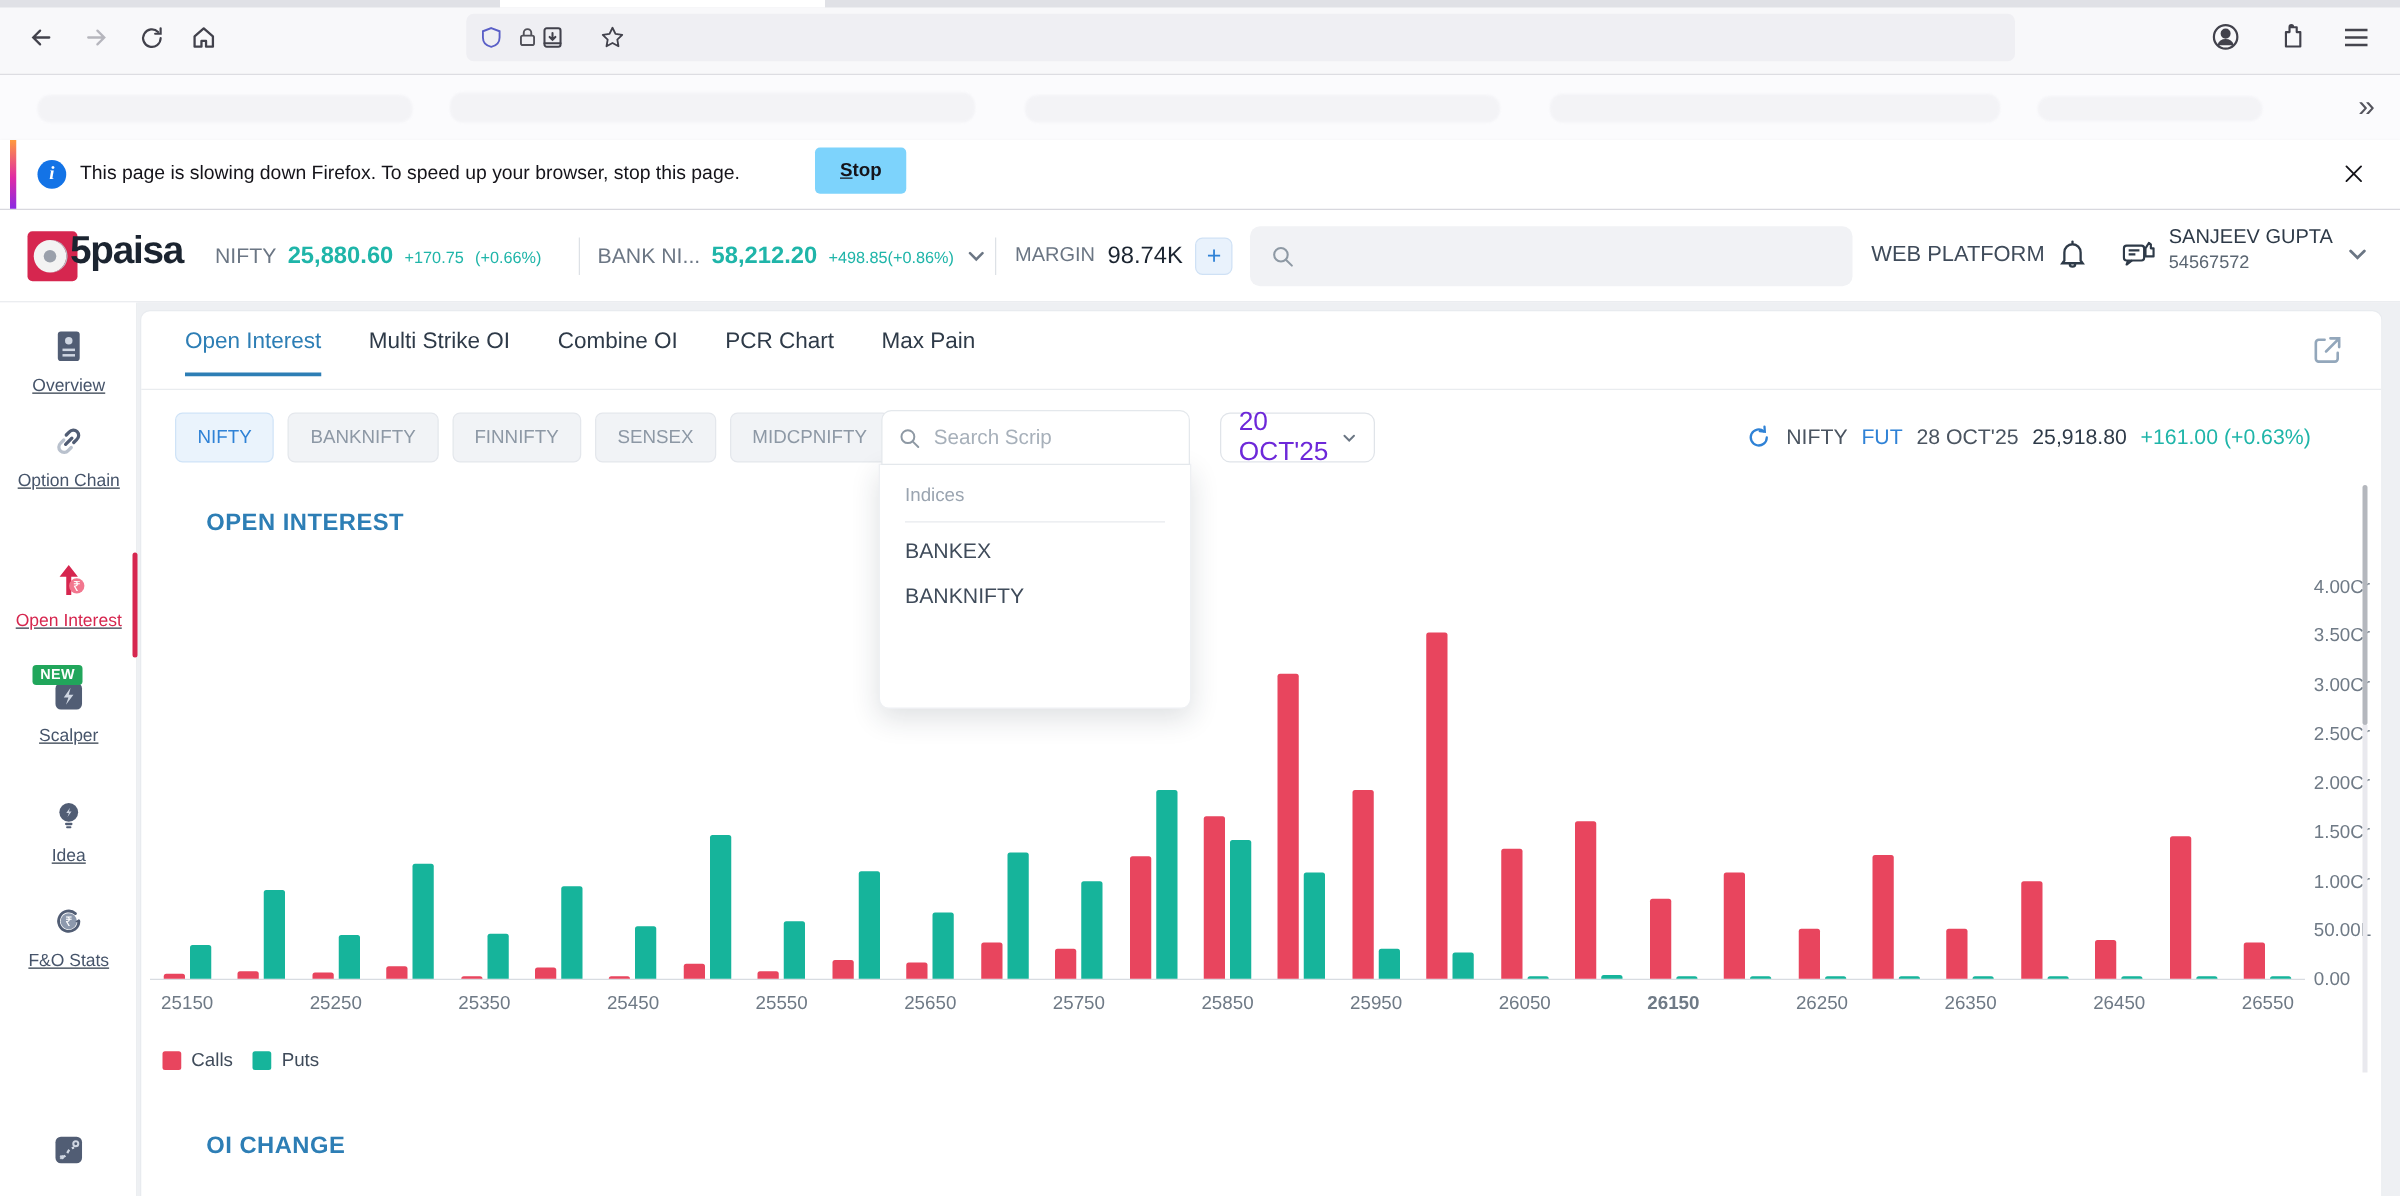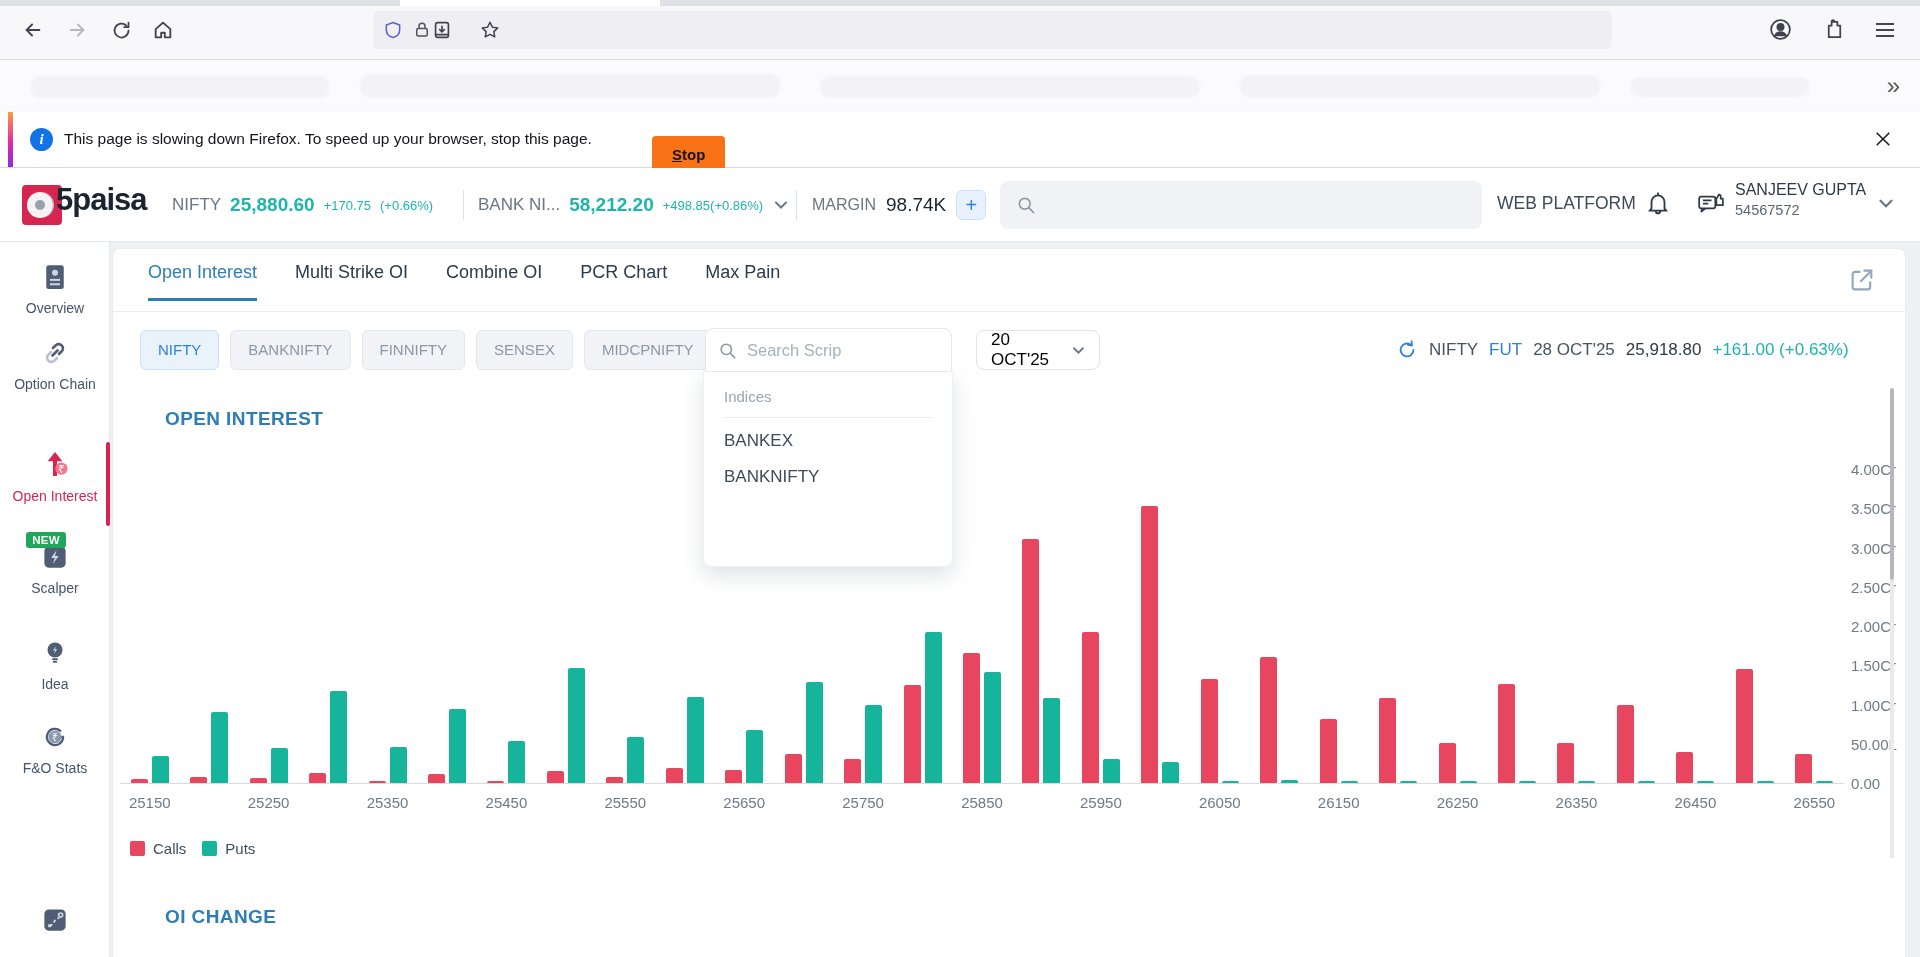--- a/index.html
+++ b/index.html
@@ -27,21 +27,21 @@
   .bm-chevron { position:absolute; right:24px; top:12px; font-size:24px; color:#55555e; letter-spacing:-4px; }
 
   .notifbar { position:absolute; left:0; top:112px; width:1920px; height:56px; background:#ffffff;
               border-bottom:1px solid #d8d8de; box-shadow:0 1px 3px rgba(0,0,0,.06); }
   .notif-stripe { position:absolute; left:8px; top:0; width:5px; height:55px;
                   background:linear-gradient(180deg,#ff9a3d 0%,#e02aa6 55%,#8a2be2 100%); }
   .info-ic { position:absolute; left:30px; top:16px; width:23px; height:23px; border-radius:50%;
              background:#1373e6; color:#fff; font-size:15px; font-weight:bold; font-style:italic;
              display:flex; align-items:center; justify-content:center; font-family:"Liberation Serif",serif; }
   .notif-text { position:absolute; left:64px; top:18px; font-size:15.5px; color:#15141a; }
-  .stop-btn { position:absolute; left:652px; top:24px; height:37px; padding:0 20px; background:#f97316;
+  .stop-btn { position:absolute; left:652px; top:6px; height:37px; padding:0 20px; background:#7dd3fc;
               border:none; border-radius:4px; font-size:15px; font-weight:bold; color:#15141a; cursor:pointer;
               font-family:"Liberation Sans", sans-serif; }
   .stop-btn span { display:block; }
   .stop-btn span::first-letter { text-decoration:underline; }
   .notif-close { position:absolute; right:24px; top:14px; width:26px; height:26px; cursor:pointer;
                  display:flex; align-items:center; justify-content:center; }
 
   
   .appheader { position:absolute; left:0; top:168px; width:1920px; height:74px; background:#fff;
                border-bottom:1px solid #e5e8ec; }
@@ -67,21 +67,21 @@
   .hd-ic { position:absolute; top:22px; width:28px; height:28px; cursor:pointer; }
   .user-grp { position:absolute; left:1735px; top:13px; cursor:pointer; }
   .user-name { font-size:16px; color:#2e3a48; }
   .user-id { font-size:14.5px; color:#5b6672; margin-top:3px; }
 
   
   .page-bg { position:absolute; left:0; top:242px; width:1920px; height:715px; background:#eef0f3; }
   .sidebar { position:absolute; left:0; top:242px; width:110px; height:715px; background:#fff;
              border-right:1px solid #e6e9ed; }
   .sb-item { position:absolute; left:0; width:110px; display:flex; flex-direction:column; align-items:center;
-             cursor:pointer; }
+             cursor:pointer;text-decoration:underline; }
   .sb-label { font-size:14px; line-height:19px; color:#46546a; text-align:center; width:86px; margin-top:7px; }
   .sb-item.active .sb-label { color:#d6264f; }
   .sb-item.active::after { content:""; position:absolute; right:0; top:-6px; width:4px; height:110%;
                            min-height:84px; background:#d6264f; border-radius:2px; }
   .new-badge { position:absolute; top:-10px; right:4px; background:#21a65b; color:#fff; font-size:11.5px;
                font-weight:bold; padding:2px 6px; border-radius:3px; letter-spacing:.3px; }
 
   .card { position:absolute; left:112px; top:248px; width:1794px; height:709px; background:#fff;
           border:1px solid #e8ebef; border-bottom:none; border-radius:8px 8px 0 0; }
 
@@ -100,21 +100,21 @@
   .scrip-search { position:absolute; left:705px; top:328px; width:247px; height:44px; background:#fff;
                   border:1px solid #e4e8ec; border-radius:8px 8px 0 0; display:flex; align-items:center;
                   padding:0 12px; gap:10px; z-index:31; }
   .scrip-search input { border:none; outline:none; font-size:16.5px; width:160px; background:transparent;
                         font-family:"Liberation Sans", sans-serif; color:#2e3a48;}
   .scrip-search input::placeholder { color:#a7b0ba; }
 
   .date-select { position:absolute; left:976px; top:330px; width:124px; height:40px; background:#fff;
                  border:1px solid #e0e4e9; border-radius:8px; display:flex; align-items:center;
                  justify-content:space-between; padding:0 14px; cursor:pointer; }
-  .date-select .val { font-size:17px; color:#000000; }
+  .date-select .val { font-size:21px; color:#6d28d9; }
 
   .oi-info { position:absolute; left:1396px; top:330px; height:40px; display:flex; align-items:center; gap:11px; }
   .oi-name { font-size:17px; color:#4a5460; }
   .oi-fut { font-size:17px; color:#2f82d6; }
   .oi-exp { font-size:17px; color:#4a5460; }
   .oi-price { font-size:17px; color:#2e3a48; }
   .oi-chg { font-size:17px; color:#1fb5a9; }
 
   .sec-title { position:absolute; left:165px; font-size:19px; font-weight:bold; color:#2d7eb5; letter-spacing:.4px; }
 
@@ -565,21 +565,21 @@
     <div class="xl" style="left: -5.27586px;">25150</div>
     <div class="xl" style="left: 113.621px;">25250</div>
     <div class="xl" style="left: 232.517px;">25350</div>
     <div class="xl" style="left: 351.414px;">25450</div>
     <div class="xl" style="left: 470.31px;">25550</div>
     <div class="xl" style="left: 589.207px;">25650</div>
     <div class="xl" style="left: 708.103px;">25750</div>
     <div class="xl" style="left: 827px;">25850</div>
     <div class="xl" style="left: 945.897px;">25950</div>
     <div class="xl" style="left: 1064.79px;">26050</div>
-    <div class="xl" style="left: 1183.69px;">26150</div>
+    <div class="xl" style="left: 1183.69px; font-weight: bold;">26150</div>
     <div class="xl" style="left: 1302.59px;">26250</div>
     <div class="xl" style="left: 1421.48px;">26350</div>
     <div class="xl" style="left: 1540.38px;">26450</div>
     <div class="xl" style="left: 1659.28px;">26550</div>
   </div>
 <div class="ylabels">
     <div class="yl" style="top: 315px;">0.00</div>
     <div class="yl" style="top: 275.75px;">50.00L</div>
     <div class="yl" style="top: 236.5px;">1.00Cr</div>
     <div class="yl" style="top: 197.25px;">1.50Cr</div>

